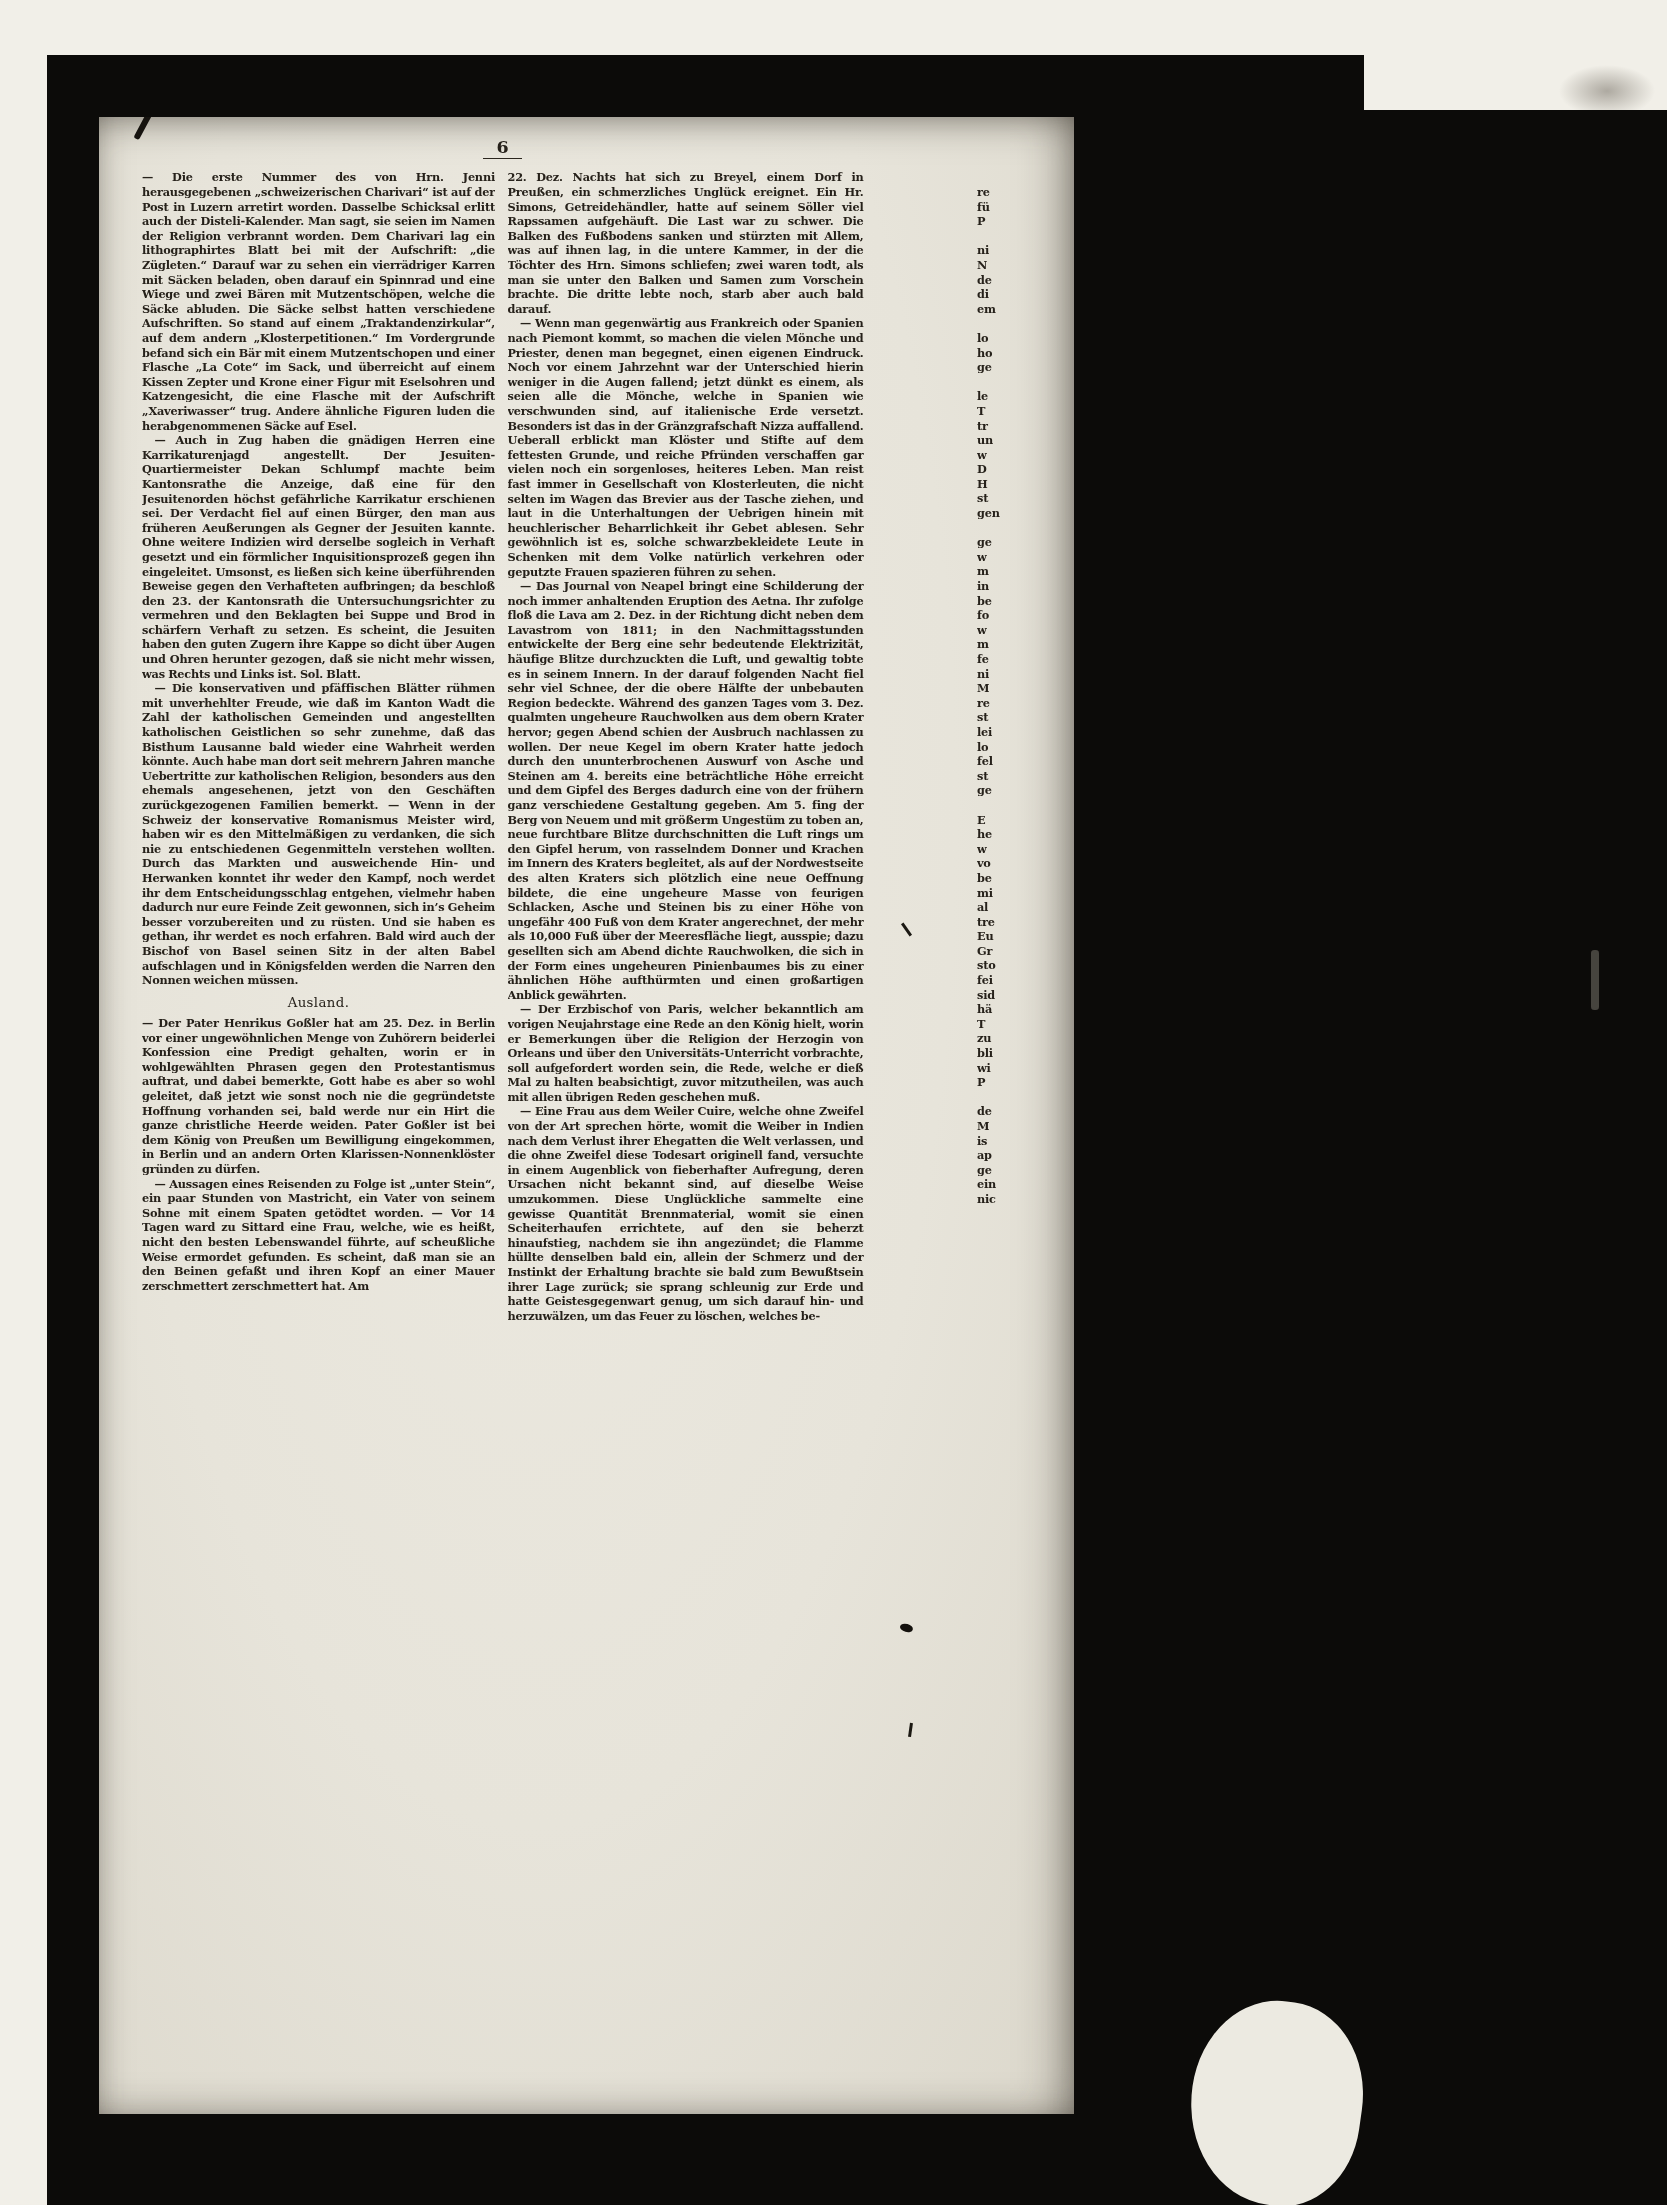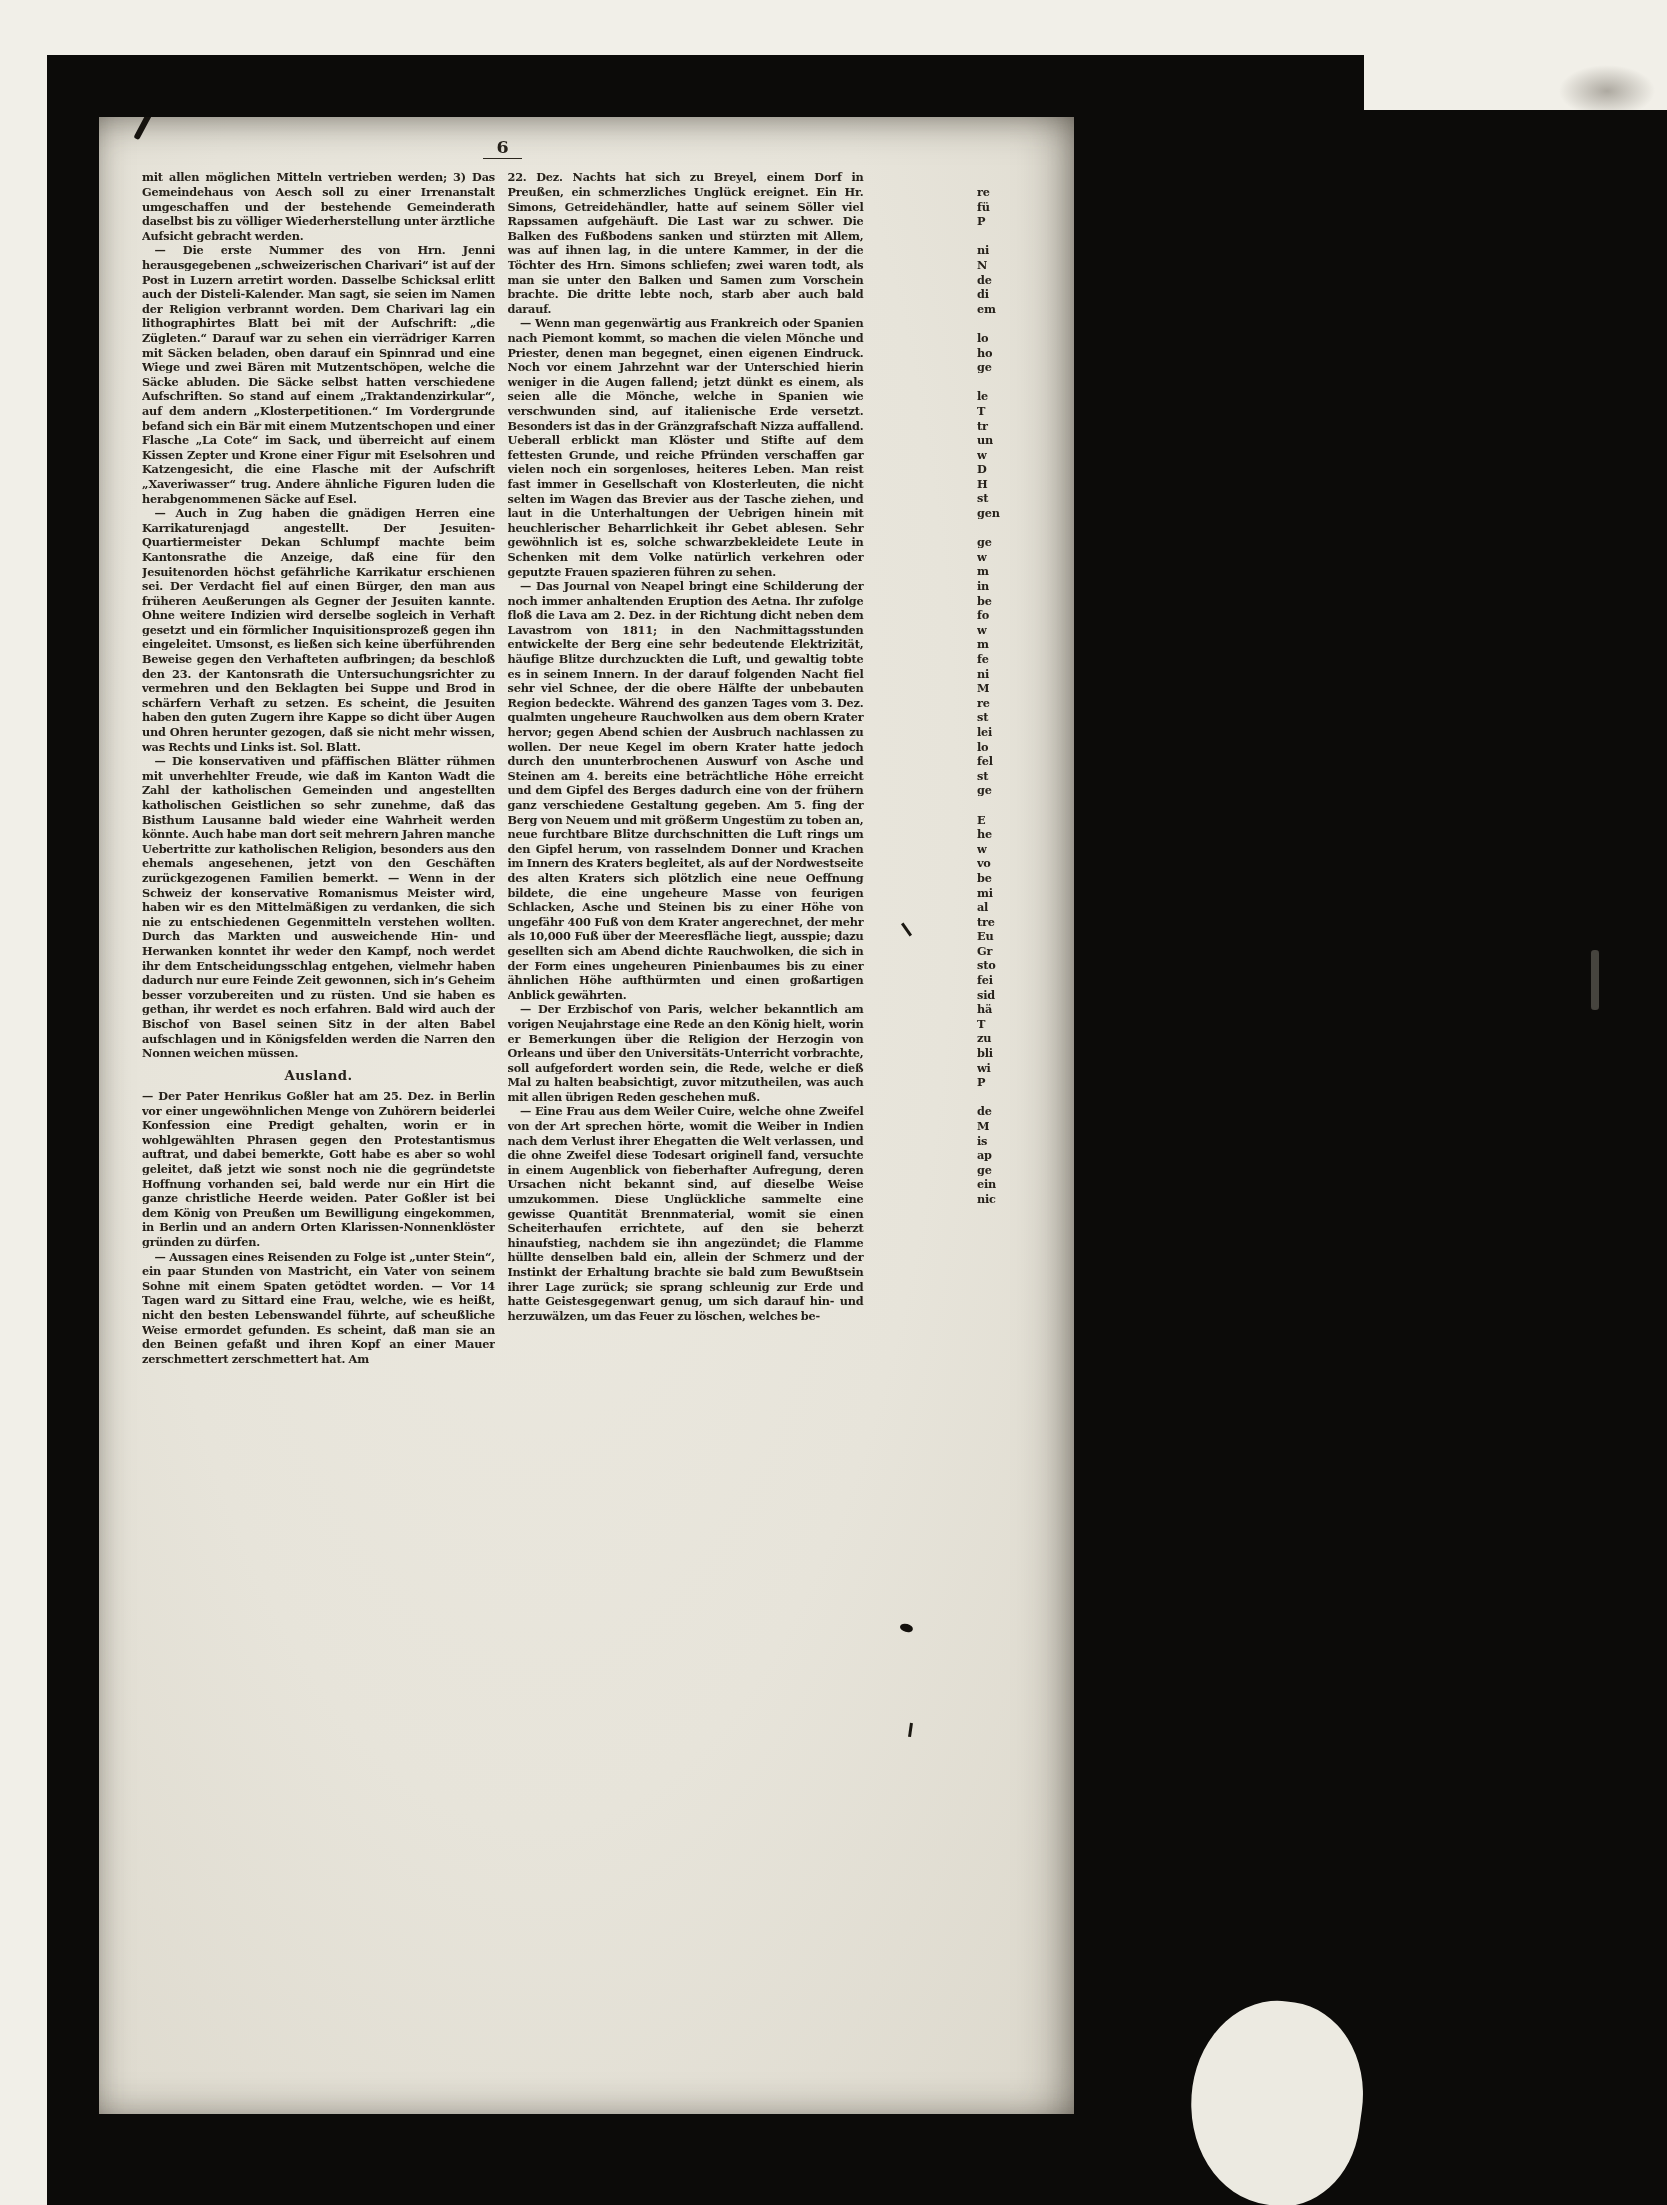--- a/index.html
+++ b/index.html
@@ -36,21 +36,21 @@
   .col-left  { width:353px; }
   .col-right { width:356px; }
   .para {
     font-size:11.3px; line-height:14.6px; font-weight:bold;
     text-align:justify; text-indent:12.5px;
     letter-spacing:-0.2px; word-spacing:-0.4px; margin:0;
   }
   .plist > .para:first-child { text-indent:0; }
   .col-left .plist-top > .para:first-child { text-indent:0; }
   .section-heading {
-    font-size:13.3px; font-weight:bold; text-align:center;
+    font-size:13.3px; font-weight:normal; text-align:center;
     margin:7.5px 0 5.8px; letter-spacing:0.4px;
   }
   .edge-strip {
     position:absolute; left:880px; top:70px; width:33px; height:1080px;
     overflow:hidden; white-space:nowrap;
   }
   .frag {
     font-size:11.3px; line-height:14.6px; min-height:14.6px;
     font-weight:bold; letter-spacing:-0.2px;
   }
@@ -92,21 +92,20 @@
 
 <div class="screen">
 
   <div class="page">
     <div class="pagenum-row">
       <span class="pagenum">6</span>
     </div>
     <div class="cols">
       <div class="col col-left">
         <div class="plist plist-top">
-            <div class="para">mit allen möglichen Mitteln vertrieben werden; 3) Das Gemeindehaus von Aesch soll zu einer Irrenanstalt umgeschaffen und der bestehende Gemeinderath daselbst bis zu völliger Wiederherstellung unter ärztliche Aufsicht gebracht werden.</div>
             <div class="para">— Die erste Nummer des von Hrn. Jenni herausgegebenen „schweizerischen Charivari“ ist auf der Post in Luzern arretirt worden. Dasselbe Schicksal erlitt auch der Disteli-Kalender. Man sagt, sie seien im Namen der Religion verbrannt worden. Dem Charivari lag ein lithographirtes Blatt bei mit der Aufschrift: „die Zügleten.“ Darauf war zu sehen ein vierrädriger Karren mit Säcken beladen, oben darauf ein Spinnrad und eine Wiege und zwei Bären mit Mutzentschöpen, welche die Säcke abluden. Die Säcke selbst hatten verschiedene Aufschriften. So stand auf einem „Traktandenzirkular“, auf dem andern „Klosterpetitionen.“ Im Vordergrunde befand sich ein Bär mit einem Mutzentschopen und einer Flasche „La Cote“ im Sack, und überreicht auf einem Kissen Zepter und Krone einer Figur mit Eselsohren und Katzengesicht, die eine Flasche mit der Aufschrift „Xaveriwasser“ trug. Andere ähnliche Figuren luden die herabgenommenen Säcke auf Esel.</div>
             <div class="para">— Auch in Zug haben die gnädigen Herren eine Karrikaturenjagd angestellt. Der Jesuiten-Quartiermeister Dekan Schlumpf machte beim Kantonsrathe die Anzeige, daß eine für den Jesuitenorden höchst gefährliche Karrikatur erschienen sei. Der Verdacht fiel auf einen Bürger, den man aus früheren Aeußerungen als Gegner der Jesuiten kannte. Ohne weitere Indizien wird derselbe sogleich in Verhaft gesetzt und ein förmlicher Inquisitionsprozeß gegen ihn eingeleitet. Umsonst, es ließen sich keine überführenden Beweise gegen den Verhafteten aufbringen; da beschloß den 23. der Kantonsrath die Untersuchungsrichter zu vermehren und den Beklagten bei Suppe und Brod in schärfern Verhaft zu setzen. Es scheint, die Jesuiten haben den guten Zugern ihre Kappe so dicht über Augen und Ohren herunter gezogen, daß sie nicht mehr wissen, was Rechts und Links ist.  Sol. Blatt.</div>
             <div class="para">— Die konservativen und pfäffischen Blätter rühmen mit unverhehlter Freude, wie daß im Kanton Wadt die Zahl der katholischen Gemeinden und angestellten katholischen Geistlichen so sehr zunehme, daß das Bisthum Lausanne bald wieder eine Wahrheit werden könnte. Auch habe man dort seit mehrern Jahren manche Uebertritte zur katholischen Religion, besonders aus den ehemals angesehenen, jetzt von den Geschäften zurückgezogenen Familien bemerkt. — Wenn in der Schweiz der konservative Romanismus Meister wird, haben wir es den Mittelmäßigen zu verdanken, die sich nie zu entschiedenen Gegenmitteln verstehen wollten. Durch das Markten und ausweichende Hin- und Herwanken konntet ihr weder den Kampf, noch werdet ihr dem Entscheidungsschlag entgehen, vielmehr haben dadurch nur eure Feinde Zeit gewonnen, sich in’s Geheim besser vorzubereiten und zu rüsten. Und sie haben es gethan, ihr werdet es noch erfahren. Bald wird auch der Bischof von Basel seinen Sitz in der alten Babel aufschlagen und in Königsfelden werden die Narren den Nonnen weichen müssen.</div>
           </div>
         <h2 class="section-heading">Ausland.</h2>
         <div class="plist plist-bottom">
             <div class="para">— Der Pater Henrikus Goßler hat am 25. Dez. in Berlin vor einer ungewöhnlichen Menge von Zuhörern beiderlei Konfession eine Predigt gehalten, worin er in wohlgewählten Phrasen gegen den Protestantismus auftrat, und dabei bemerkte, Gott habe es aber so wohl geleitet, daß jetzt wie sonst noch nie die gegründetste Hoffnung vorhanden sei, bald werde nur ein Hirt die ganze christliche Heerde weiden. Pater Goßler ist bei dem König von Preußen um Bewilligung eingekommen, in Berlin und an andern Orten Klarissen-Nonnenklöster gründen zu dürfen.</div>
             <div class="para">— Aussagen eines Reisenden zu Folge ist „unter Stein“, ein paar Stunden von Mastricht, ein Vater von seinem Sohne mit einem Spaten getödtet worden. — Vor 14 Tagen ward zu Sittard eine Frau, welche, wie es heißt, nicht den besten Lebenswandel führte, auf scheußliche Weise ermordet gefunden. Es scheint, daß man sie an den Beinen gefaßt und ihren Kopf an einer Mauer zerschmettert zerschmettert hat. Am</div>
           </div>
       </div>

